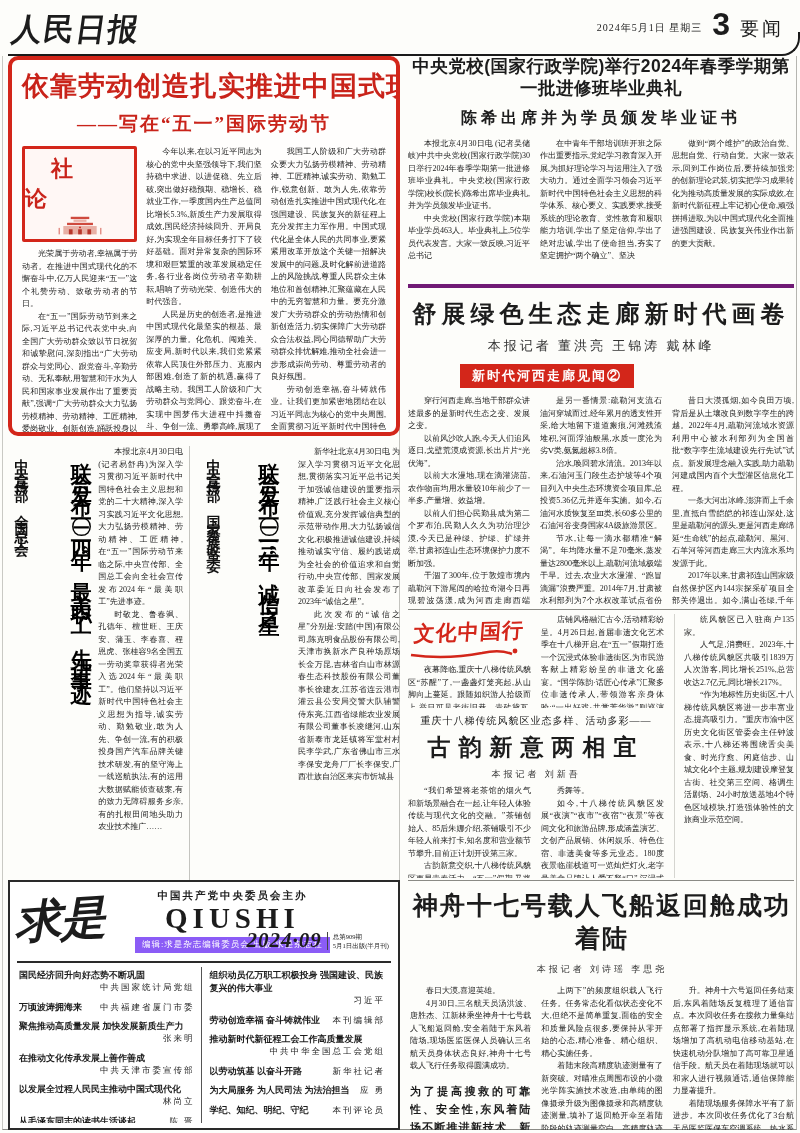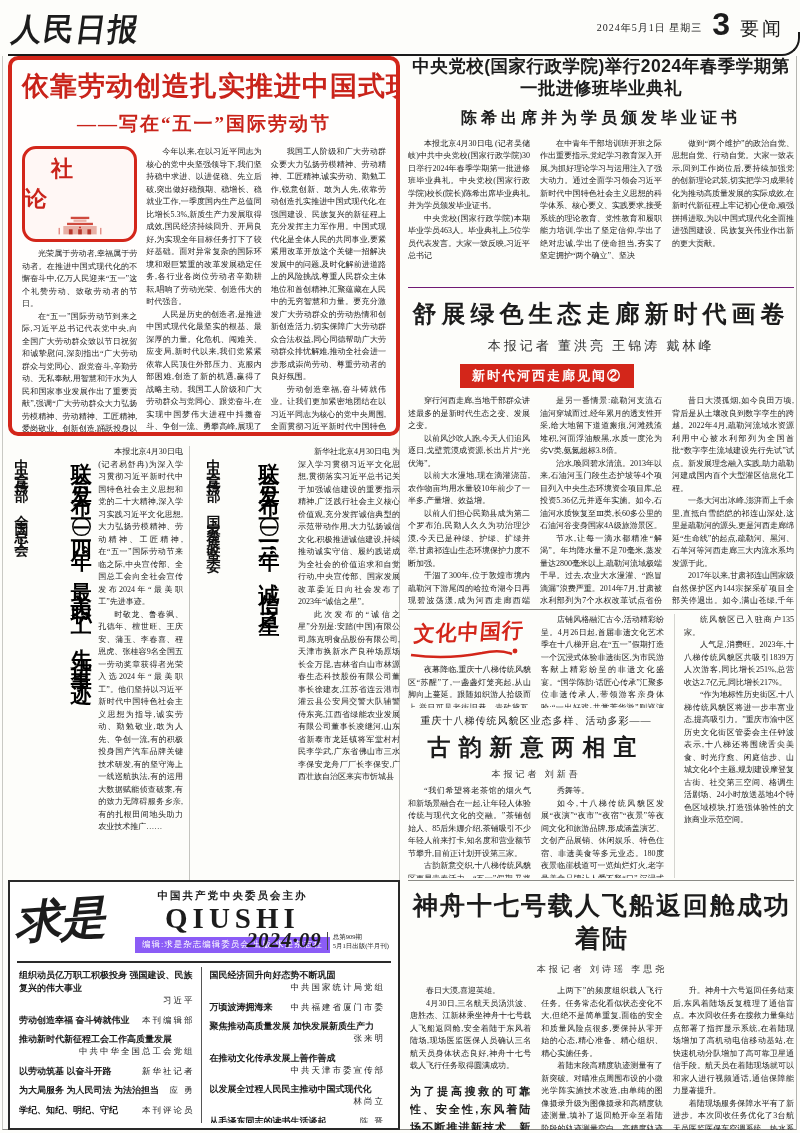--- a/index.html
+++ b/index.html
@@ -31,38 +31,38 @@
   .left-col { width:392px; }
   .right-col { width:386px; margin-left:8px; }
 
   
   .red-box { height:380px; border:4px solid #d3261a; border-radius:10px; padding:8px 10px 6px; overflow:hidden; background:#fffefd; }
   .ed-headline { color:#c9231a; font-size:27px; font-weight:900; text-align:center; letter-spacing:1px; white-space:nowrap; }
   .ed-subtitle { color:#c9231a; font-size:19px; font-weight:bold; text-align:center; margin-top:7px; letter-spacing:2px; }
   .ed-body { display:flex; gap:9px; margin-top:9px; height:292px; overflow:hidden; }
   .ed-col { flex:1; overflow:hidden; }
   p.t { font-size:8px; line-height:12.5px; text-align:justify; text-indent:2em; color:#222; }
-  .shelun-badge { width:100%; height:96px; border:3px solid #d3261a; border-radius:14px; margin-bottom:6px;
+  .shelun-badge { width:100%; height:96px; border:3px solid #d3261a; border-radius:2px; margin-bottom:6px;
     display:flex; flex-direction:column; align-items:center; padding-top:5px; background:#fff7f5; }
   .shelun-chars { color:#c9231a; font-size:22px; font-weight:900; letter-spacing:26px; text-indent:26px; }
 
   
   .lianhe { height:444px; display:flex; padding-top:10px; overflow:hidden; }
   .v-label { writing-mode:vertical-rl; font-size:14px; letter-spacing:7px; font-weight:600; color:#111; padding-top:2px; }
   .v-head { writing-mode:vertical-rl; font-size:21px; font-weight:900; letter-spacing:11px; color:#000; line-height:30px; }
   .g1-label { width:26px; height:230px; }
   .g1-head  { width:78px; height:382px; }
   .g1-body  { width:100px; margin-left:2px; overflow:hidden; }
   .g2 { border-left:1px solid #c4c4bf; margin-left:6px; padding-left:6px; display:flex; }
   .g2-label { width:26px; height:260px; }
   .g2-head  { width:62px; height:360px; }
   .g2-body  { width:102px; margin-left:14px; overflow:hidden; }
 
   
-  .party { height:232px; border-bottom:1px solid #701a75; overflow:hidden; }
+  .party { height:232px; border-bottom:4px solid #701a75; overflow:hidden; }
   .p-headline { font-size:17.5px; font-weight:900; text-align:center; line-height:1.25; letter-spacing:0.5px; }
   .p-subhead { font-size:16px; font-weight:bold; text-align:center; margin:8px 0 9px; letter-spacing:4px; }
   .cols3 { display:flex; gap:10px; overflow:hidden; }
   .tcol { flex:1; overflow:hidden; }
   .p-body { height:168px; }
 
   .green { height:322px; border-bottom:1px solid #8a8a85; overflow:hidden; }
   .g-headline { font-size:24px; font-weight:700; text-align:center; letter-spacing:5px; margin-top:10px; }
   .g-byline { font-size:13px; text-align:center; margin-top:7px; letter-spacing:3px; color:#333; }
   .g-badge { display:inline-block; background:#d3261a; color:#fff; font-size:13px; font-weight:bold;
@@ -288,20 +288,47 @@
         <div class="q-issue">2024·09</div>
         <div class="q-issue-notes">
           <div>总第909期</div>
           <div>5月1日出版(半月刊)</div>
         </div>
       </div>
     </div>
     <div class="q-toc">
       <div class="q-col">
         <div class="q-item">
+            <span class="q-title">国民经济回升向好态势不断巩固</span>
+            <span class="q-author">中共国家统计局党组</span>
+          </div>
+        <div class="q-item">
+            <span class="q-title">万顷波涛拥海来</span>
+            <span class="q-author">中共福建省厦门市委</span>
+          </div>
+        <div class="q-item">
+            <span class="q-title">聚焦推动高质量发展 加快发展新质生产力</span>
+            <span class="q-author">张来明</span>
+          </div>
+        <div class="q-item">
+            <span class="q-title">在推动文化传承发展上善作善成</span>
+            <span class="q-author">中共天津市委宣传部</span>
+          </div>
+        <div class="q-item">
+            <span class="q-title">以发展全过程人民民主推动中国式现代化</span>
+            <span class="q-author">林尚立</span>
+          </div>
+        <div class="q-item">
+            <span class="q-title">从毛泽东同志的读书生活谈起</span>
+            <span class="q-author">陈 晋</span>
+          </div>
+
+      </div>
+      <div class="q-col">
+        <div class="q-item">
             <span class="q-title">组织动员亿万职工积极投身 强国建设、民族复兴的伟大事业</span>
             <span class="q-author">习近平</span>
           </div>
         <div class="q-item">
             <span class="q-title">劳动创造幸福 奋斗铸就伟业</span>
             <span class="q-author">本刊编辑部</span>
           </div>
         <div class="q-item">
             <span class="q-title">推动新时代新征程工会工作高质量发展</span>
             <span class="q-author">中共中华全国总工会党组</span>
@@ -310,47 +337,20 @@
             <span class="q-title">以劳动筑基 以奋斗开路</span>
             <span class="q-author">新华社记者</span>
           </div>
         <div class="q-item">
             <span class="q-title">为大局服务 为人民司法 为法治担当</span>
             <span class="q-author">应 勇</span>
           </div>
         <div class="q-item">
             <span class="q-title">学纪、知纪、明纪、守纪</span>
             <span class="q-author">本刊评论员</span>
-          </div>
-
-      </div>
-      <div class="q-col">
-        <div class="q-item">
-            <span class="q-title">国民经济回升向好态势不断巩固</span>
-            <span class="q-author">中共国家统计局党组</span>
-          </div>
-        <div class="q-item">
-            <span class="q-title">万顷波涛拥海来</span>
-            <span class="q-author">中共福建省厦门市委</span>
-          </div>
-        <div class="q-item">
-            <span class="q-title">聚焦推动高质量发展 加快发展新质生产力</span>
-            <span class="q-author">张来明</span>
-          </div>
-        <div class="q-item">
-            <span class="q-title">在推动文化传承发展上善作善成</span>
-            <span class="q-author">中共天津市委宣传部</span>
-          </div>
-        <div class="q-item">
-            <span class="q-title">以发展全过程人民民主推动中国式现代化</span>
-            <span class="q-author">林尚立</span>
-          </div>
-        <div class="q-item">
-            <span class="q-title">从毛泽东同志的读书生活谈起</span>
-            <span class="q-author">陈 晋</span>
           </div>
 
       </div>
     </div>
   </div>
 
   <div class="shenzhou">
     <div class="s-headline sans">神舟十七号载人飞船返回舱成功着陆</div>
     <div class="s-byline">本报记者 刘诗瑶 李思尧</div>
     <div class="cols3 s-body">

